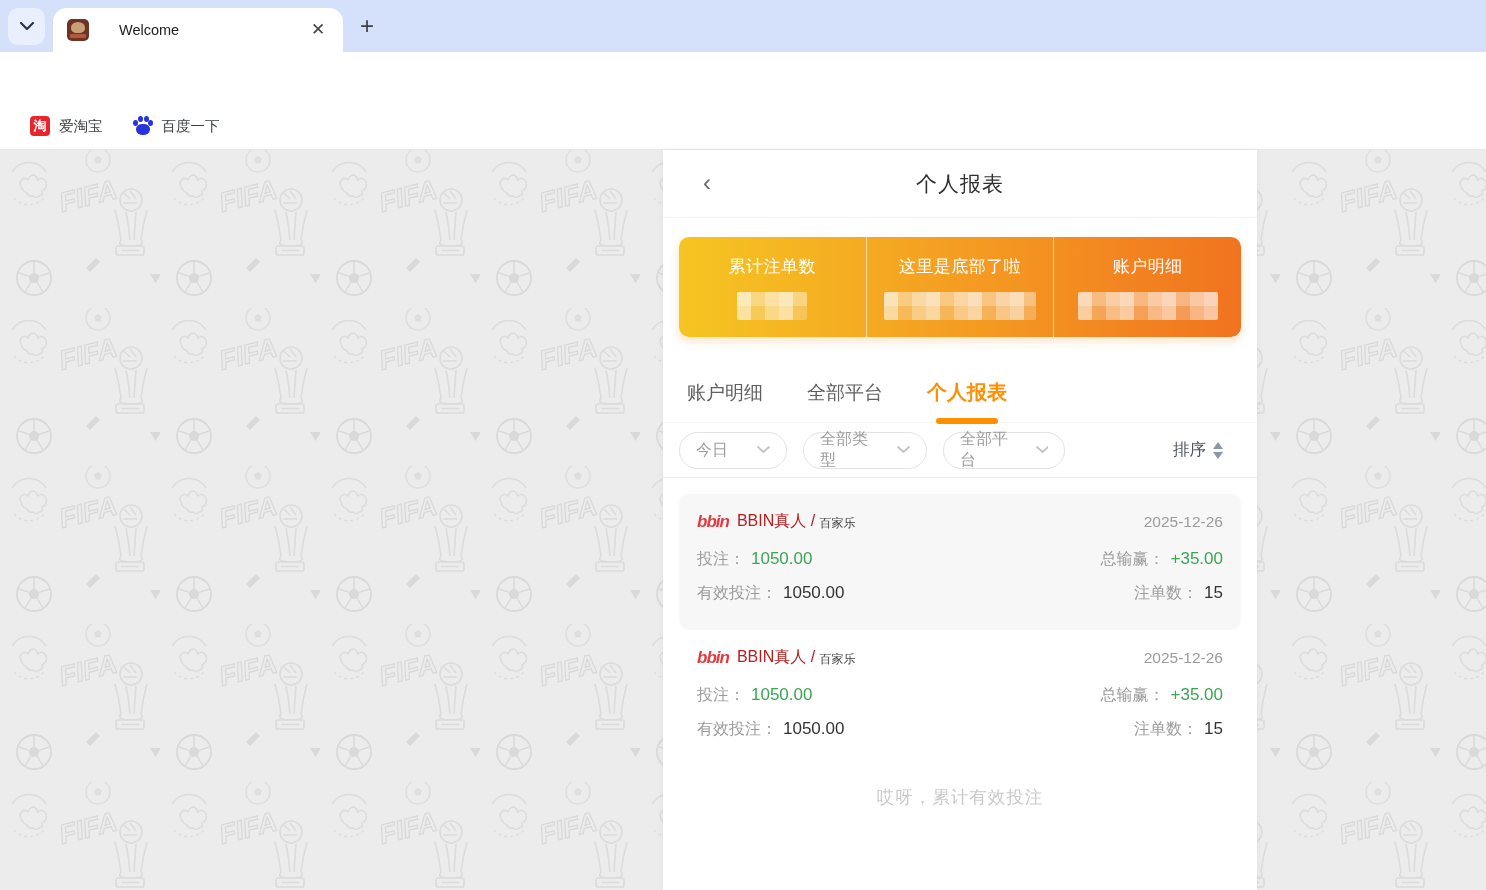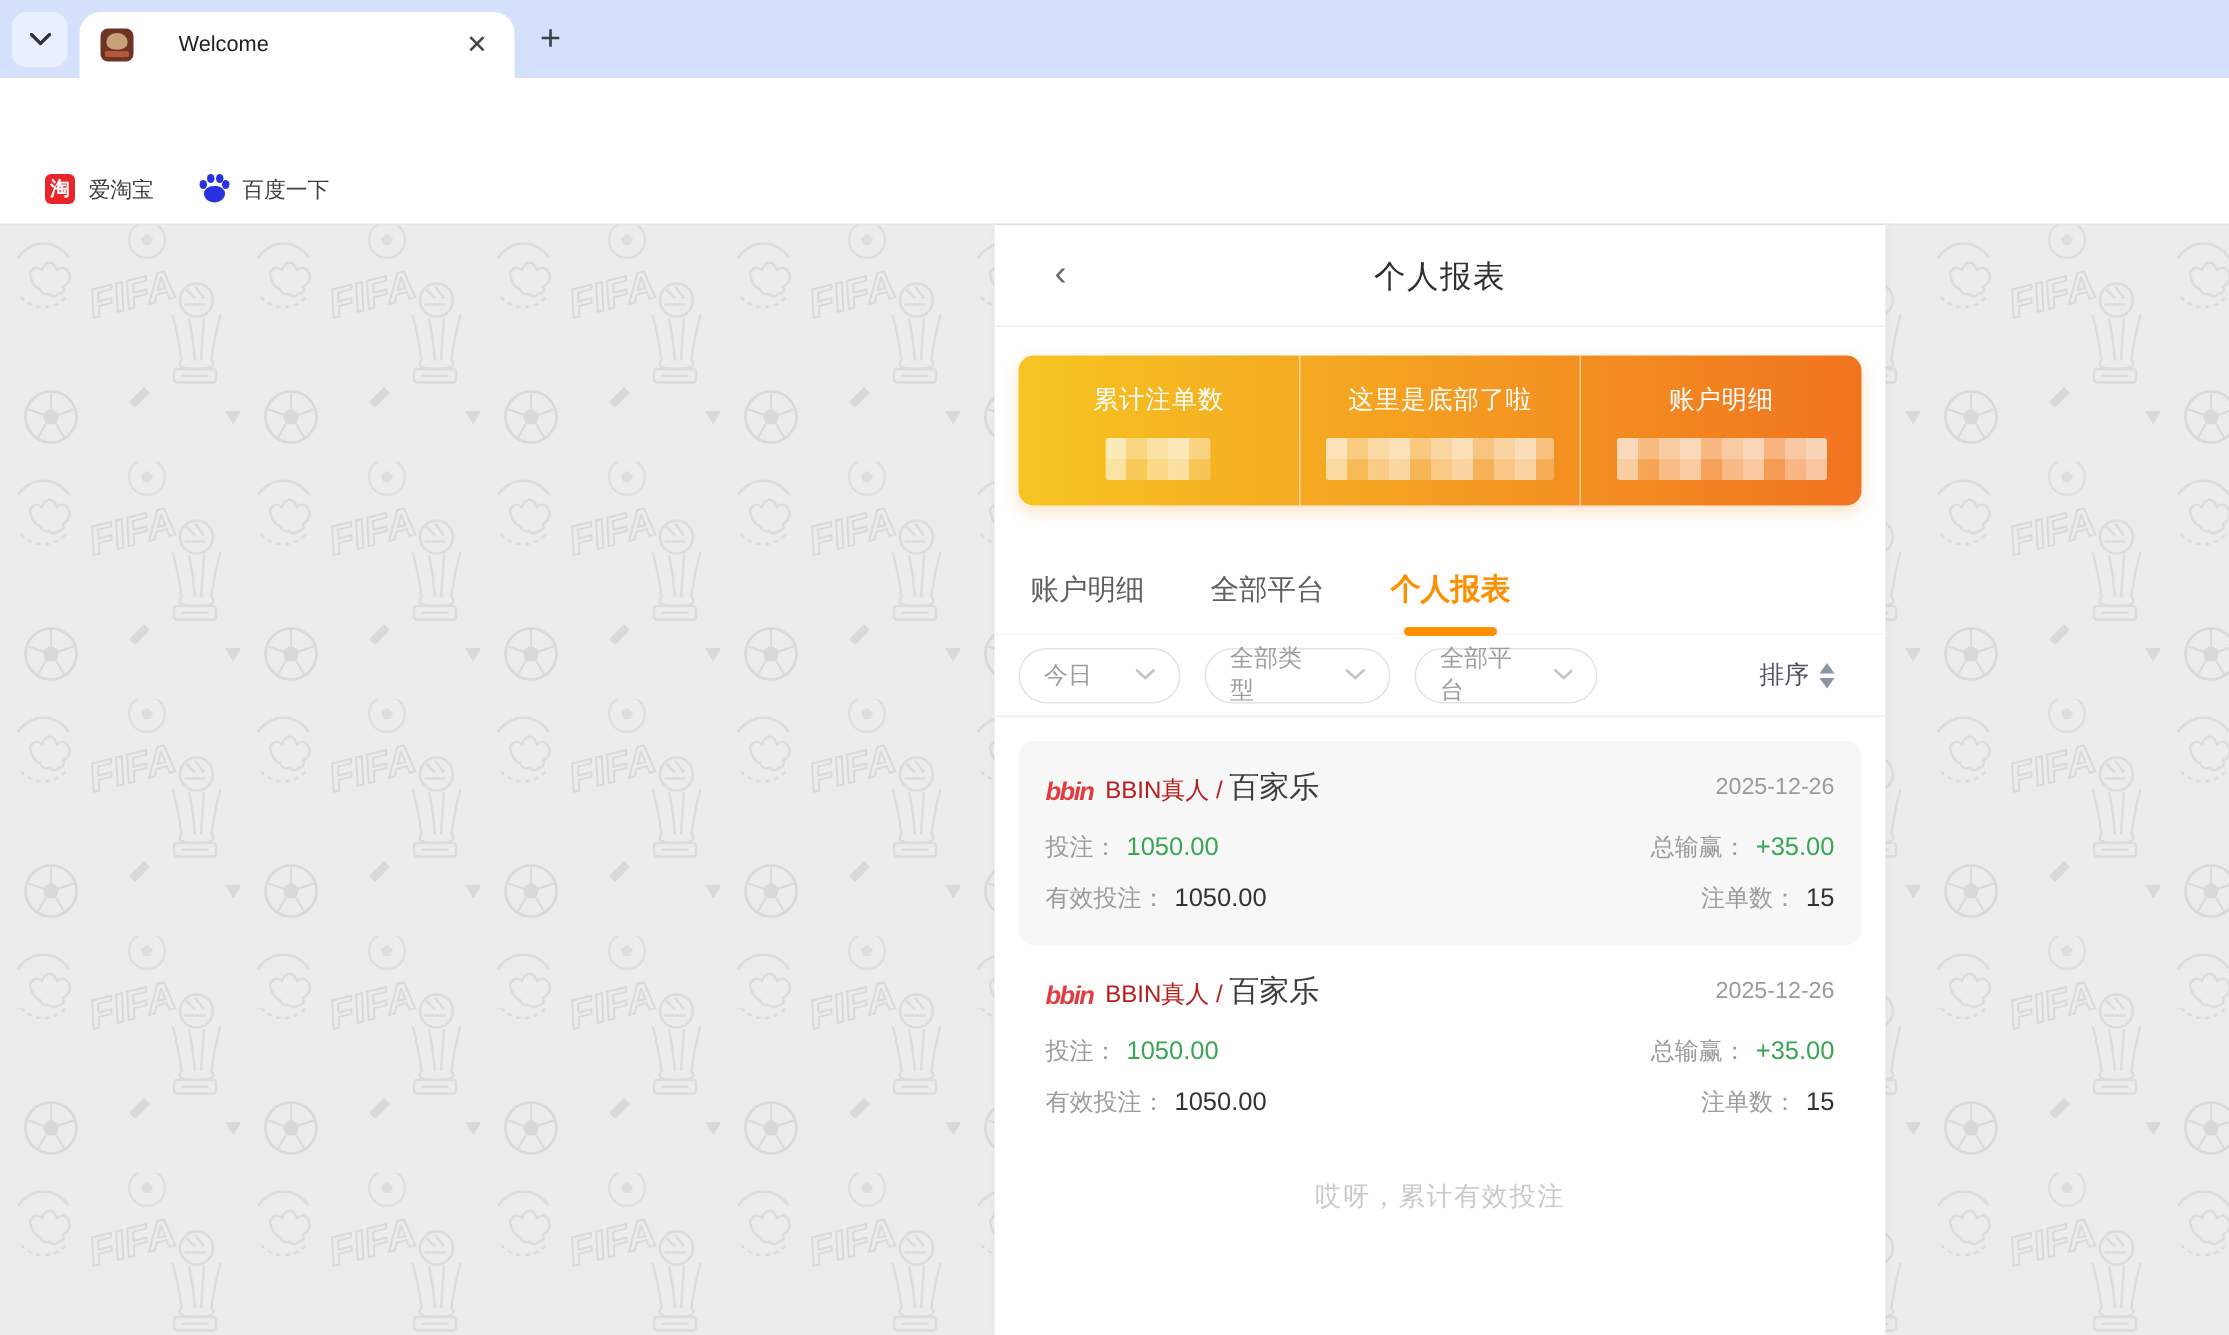--- a/index.html
+++ b/index.html
@@ -90,21 +90,21 @@
   .tri { width:0; height:0; border-left:5.5px solid transparent; border-right:5.5px solid transparent; }
   .tri.up { border-bottom:7px solid #8b95a6; margin-bottom:3px; }
   .tri.dn { border-top:7px solid #8b95a6; }
 
   .record-card { position:absolute; left:16px; width:562px; height:136px; border-radius:10px; padding:17px 18px 0 18px; }
   .record-card.gray { background:#f7f7f8; }
   .rc-row { display:flex; align-items:center; justify-content:space-between; }
   .rc-title { display:flex; align-items:flex-end; }
   .bbin-logo { font-size:17px; font-weight:bold; font-style:italic; color:#e23b3f; letter-spacing:-1px; margin-right:8px; }
   .prov { font-size:16px; color:#b91c1c; }
-  .game { font-size:20px; color:#3d3d3d; }
+  .game { font-size:12px; color:#3d3d3d; }
   .rc-date { font-size:15.5px; color:#9b9b9b; }
   .rc-row.vals { margin-top:17px; }
   .lbl { font-size:16px; color:#9b9b9b; }
   .val-green { font-size:17px; color:#3aa654; margin-left:6px; }
   .val-dark { font-size:17px; color:#333; margin-left:6px; }
   .grp { display:flex; align-items:baseline; }
 
   .footer-tip { position:absolute; left:0; top:635px; width:594px; text-align:center;
     font-size:17.5px; color:#c9c9c9; letter-spacing:1px; }
 </style>

